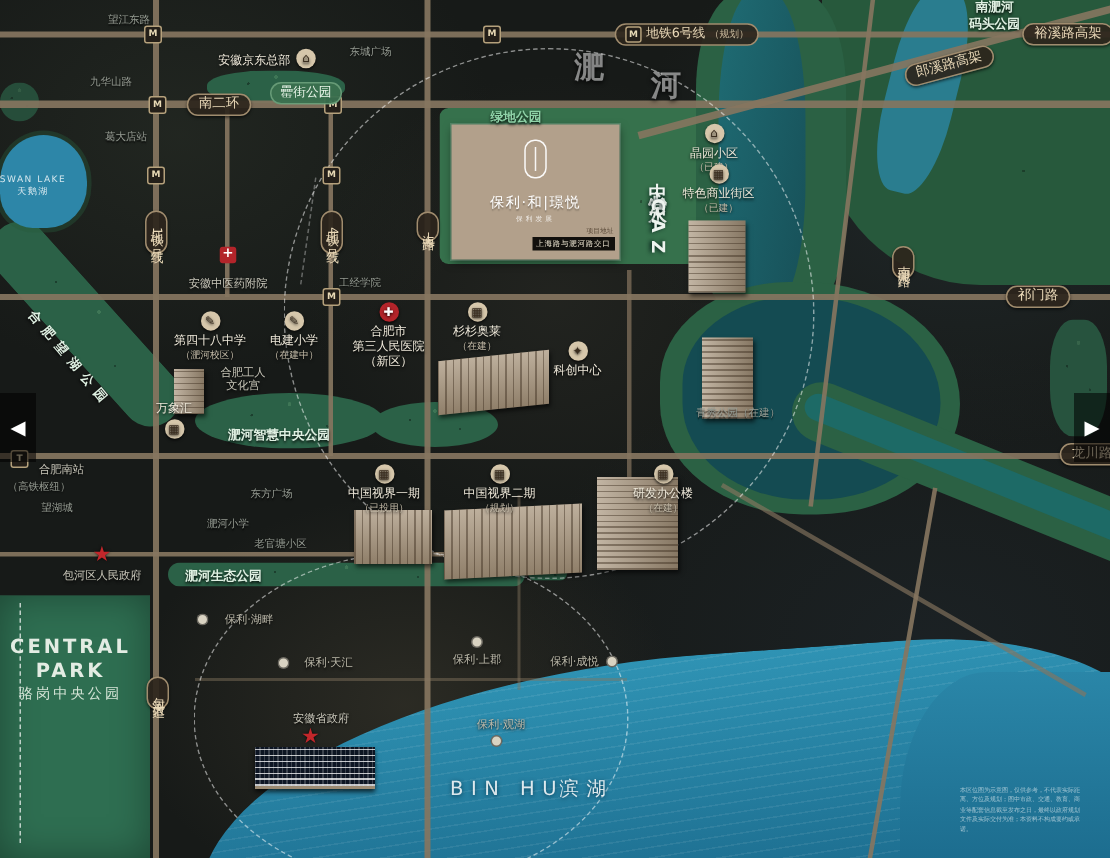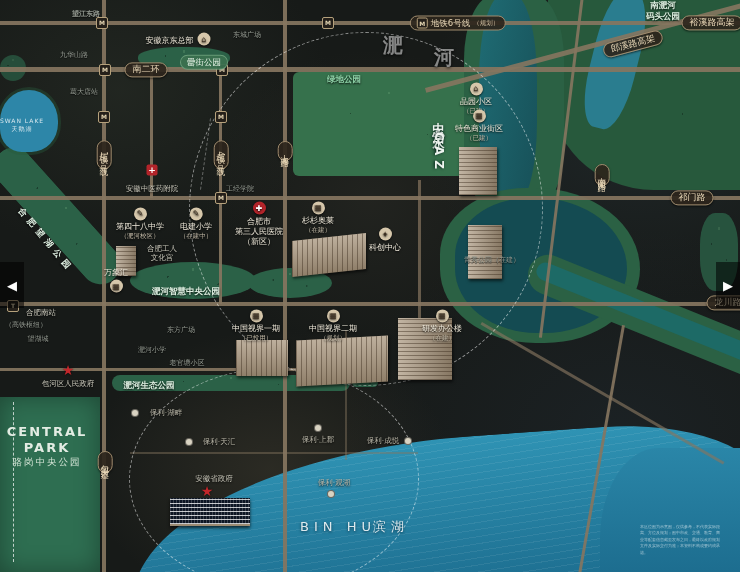--- a/index.html
+++ b/index.html
@@ -146,23 +146,30 @@
 
   <div class="bld" style="left:292px;top:237px;width:74px;height:36px;transform:skewY(-6deg);"></div>
   <div class="bld bldt" style="left:459px;top:147px;width:38px;height:48px;"></div>
   <div class="bld bldt" style="left:468px;top:225px;width:34px;height:54px;"></div>
   <div class="bld" style="left:236px;top:340px;width:52px;height:36px;"></div>
   <div class="bld" style="left:296px;top:338px;width:92px;height:46px;transform:skewY(-3deg);"></div>
   <div class="bld bldt" style="left:398px;top:318px;width:54px;height:62px;"></div>
   <div class="bld bldt" style="left:116px;top:246px;width:20px;height:30px;"></div>
   <div class="govbld"></div>
 
+  <div id="plot">
+    <div class="emblem"></div>
+    <div class="pname">保利·和|璟悦</div>
+    <div class="psub2">保利发展</div>
+    <div class="addrcap">项目地址</div>
+    <div class="addrbar">上海路与淝河路交口</div>
+  </div>
 
   <div id="labels">
-      <div class="lb gray" style="left: 86px; top: 14px; transform: translate(-50%, -50%); font-weight: bold;">望江东路</div>
+      <div class="lb gray" style="left: 86px; top: 14px; transform: translate(-50%, -50%);">望江东路</div>
       <div class="lb mic" style="left: 102px; top: 23px; transform: translate(-50%, -50%);">M</div>
       <div class="lb mic" style="left: 105px; top: 70px; transform: translate(-50%, -50%);">M</div>
       <div class="lb mic" style="left: 222px; top: 70px; transform: translate(-50%, -50%);">M</div>
       <div class="lb mic" style="left: 328px; top: 23px; transform: translate(-50%, -50%);">M</div>
       <div class="lb mic" style="left: 221px; top: 198px; transform: translate(-50%, -50%);">M</div>
       <div class="lb rp" style="left: 146px; top: 70px; transform: translate(-50%, -50%);">南二环</div>
       <div class="lb gp" style="left: 204px; top: 62px; transform: translate(-50%, -50%);">罍街公园</div>
       <div class="lb poi row" style="left: 178px; top: 39px; transform: translate(-50%, -50%); align-items: flex-end;"><span>安徽京东总部</span><span class="pic">⌂</span></div>
       <div class="lb gray" style="left: 74px; top: 55px; transform: translate(-50%, -50%);">九华山路</div>
       <div class="lb gray" style="left: 84px; top: 92px; transform: translate(-50%, -50%);">葛大店站</div>
@@ -194,21 +201,21 @@
       <div class="lb poi" style="left: 318px; top: 218px; transform: translate(-50%, -50%);"><span class="pic">▦</span><span>杉杉奥莱<span class="psub">（在建）</span></span></div>
       <div class="lb poi" style="left: 385px; top: 240px; transform: translate(-50%, -50%);"><span class="pic">✦</span><span>科创中心</span></div>
       <div class="lb poi" style="left: 140px; top: 224px; transform: translate(-50%, -50%);"><span class="pic">✎</span><span>第四十八中学<span class="psub">（淝河校区）</span></span></div>
       <div class="lb poi" style="left: 196px; top: 224px; transform: translate(-50%, -50%);"><span class="pic">✎</span><span>电建小学<span class="psub">（在建中）</span></span></div>
       <div class="lb gray2" style="left: 162px; top: 253px; transform: translate(-50%, -50%);">合肥工人
 文化宫</div>
       <div class="lb poi rowrev" style="left: 116px; top: 280px; transform: translate(-50%, -50%);"><span class="pic">▦</span><span>万象汇</span></div>
       <div class="lb gt" style="left: 186px; top: 291px; transform: translate(-50%, -50%);">淝河智慧中央公园</div>
       <div class="lb rp" style="left: 692px; top: 198px; transform: translate(-50%, -50%);">祁门路</div>
       <div class="lb rpv" style="left: 602px; top: 175px; transform: translate(-50%, -50%);">南淝河路</div>
-      <div class="lb gray" style="left: 492px; top: 260px; transform: translate(-50%, -50%);">青秀公园（在建）</div>
+      <div class="lb gray" style="left: 492px; top: 276px; transform: translate(-50%, -50%);">青秀公园（在建）</div>
       <div class="lb rp" style="left: 728px; top: 303px; transform: translate(-50%, -50%);">龙川路</div>
       <div class="lb rpv" style="left: 285px; top: 151px; transform: translate(-50%, -50%);">上海路</div>
       <div class="lb gray" style="left: 240px; top: 189px; transform: translate(-50%, -50%);">工经学院</div>
       <div class="lb poi" style="left: 256px; top: 326px; transform: translate(-50%, -50%);"><span class="pic">▦</span><span>中国视界一期<span class="psub">（已投用）</span></span></div>
       <div class="lb poi" style="left: 333px; top: 326px; transform: translate(-50%, -50%);"><span class="pic">▦</span><span>中国视界二期<span class="psub">（规划）</span></span></div>
       <div class="lb poi" style="left: 442px; top: 326px; transform: translate(-50%, -50%);"><span class="pic">▦</span><span>研发办公楼<span class="psub">（在建）</span></span></div>
       <div class="lb gray" style="left: 181px; top: 330px; transform: translate(-50%, -50%);">东方广场</div>
       <div class="lb gray" style="left: 152px; top: 350px; transform: translate(-50%, -50%);">淝河小学</div>
       <div class="lb gray" style="left: 187px; top: 363px; transform: translate(-50%, -50%);">老官塘小区</div>
       <div class="lb mic" style="left: 13px; top: 306px; transform: translate(-50%, -50%);">T</div>

